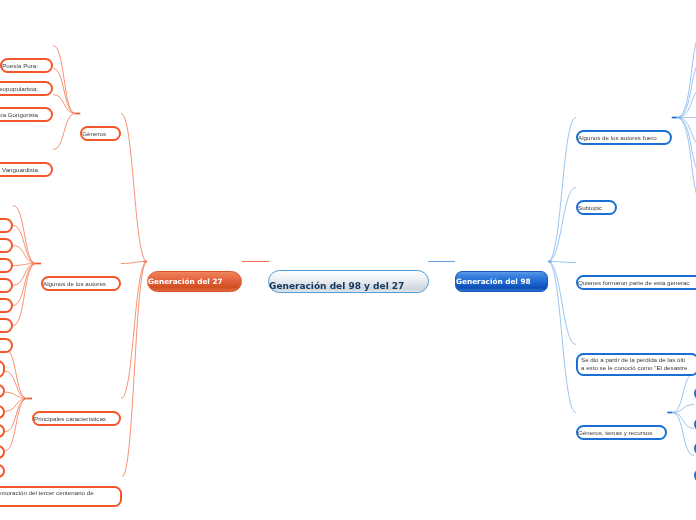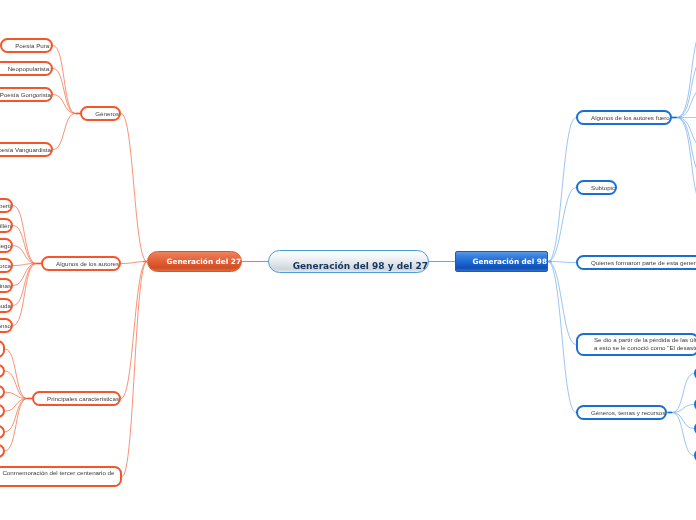--- a/index.html
+++ b/index.html
@@ -1,33 +1,33 @@
 <!DOCTYPE html>
 <html><head>
 <meta charset="utf-8">
 <style>
 html,body{margin:0;padding:0;background:#fff;}
 body{width:696px;height:520px;overflow:hidden;position:relative;
   font-family:"Liberation Sans",sans-serif;-webkit-font-smoothing:antialiased;}
 #stage{position:absolute;left:0;top:0;width:696px;height:520px;transform:translateZ(0);}
 svg#links{position:absolute;left:0;top:0;}
-.nd{position:absolute;box-sizing:border-box;display:flex;align-items:center;justify-content:flex-end;
-    white-space:pre;background:#fff;line-height:1.0;}
+.nd{position:absolute;box-sizing:border-box;display:flex;align-items:center;justify-content:flex-start;
+    white-space:pre;background:#fff;line-height:1.0;margin-top:20px;}
 .nd span{display:block;text-align:center;transform:translateZ(0);}
 .leaf-o span,.leaf-b span{position:relative;top:0.9px;}
 .leaf-o{border:2px solid #f2562a;border-radius:7.5px;color:#3b3b3b;font-size:6.2px;}
 .leaf-b{border:2px solid #1a6fd4;border-radius:7.5px;color:#3b3b3b;font-size:6.2px;}
 .two-line span{line-height:8.3px;top:0px;}
 .two-line{align-items:flex-start;padding-top:1px;}
 .conmem-node span{position:relative;left:-5.5px;}
 .sedio-node span{position:relative;left:3px;text-align:left;}
 .branch-o{border-radius:10.5px;color:#fff;font-weight:bold;font-size:7.3px;font-family:"DejaVu Sans",sans-serif;
   background:linear-gradient(180deg,#ef8560 0%,#e9744c 18%,#e2603a 48%,#d24f21 82%,#df6a43 100%);
   border:0.6px solid #d8562a;}
-.branch-b{border-radius:2px;color:#fff;font-weight:bold;font-size:7.3px;font-family:"DejaVu Sans",sans-serif;
+.branch-b{border-radius:7px;color:#fff;font-weight:bold;font-size:7.3px;font-family:"DejaVu Sans",sans-serif;
   background:linear-gradient(180deg,#5b9ae8 0%,#3a80de 20%,#1f6bd4 50%,#0e4fb6 84%,#2f71cd 100%);
   border:0.6px solid #1a5bbd;}
 .center-node{border-radius:12px;color:#14355c;font-weight:bold;font-size:9px;font-family:"DejaVu Sans",sans-serif;
   background:linear-gradient(180deg,#fbfcfd 0%,#f2f5f7 30%,#dfe4e9 62%,#ccd4dc 86%,#e6eaee 100%);
   border:1.1px solid #4c9cd8;padding-top:10px;}
 </style>
 </head>
 <body>
 
 <div id="stage">

